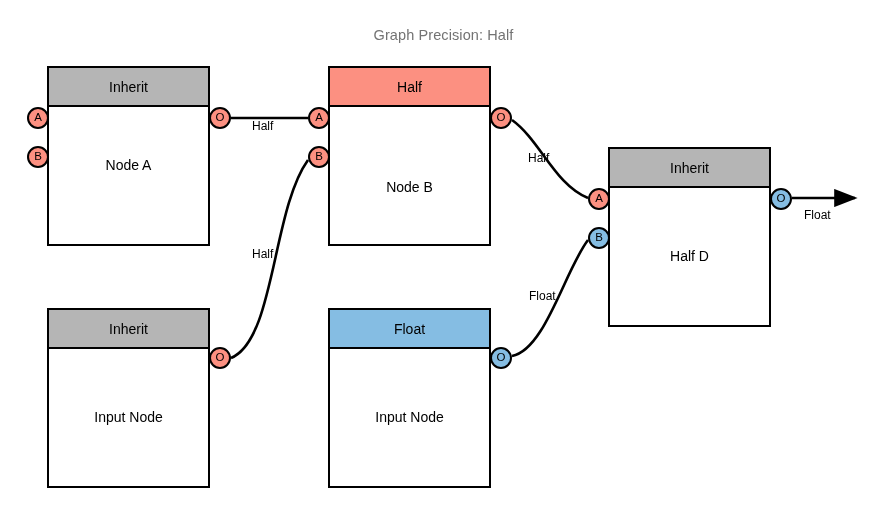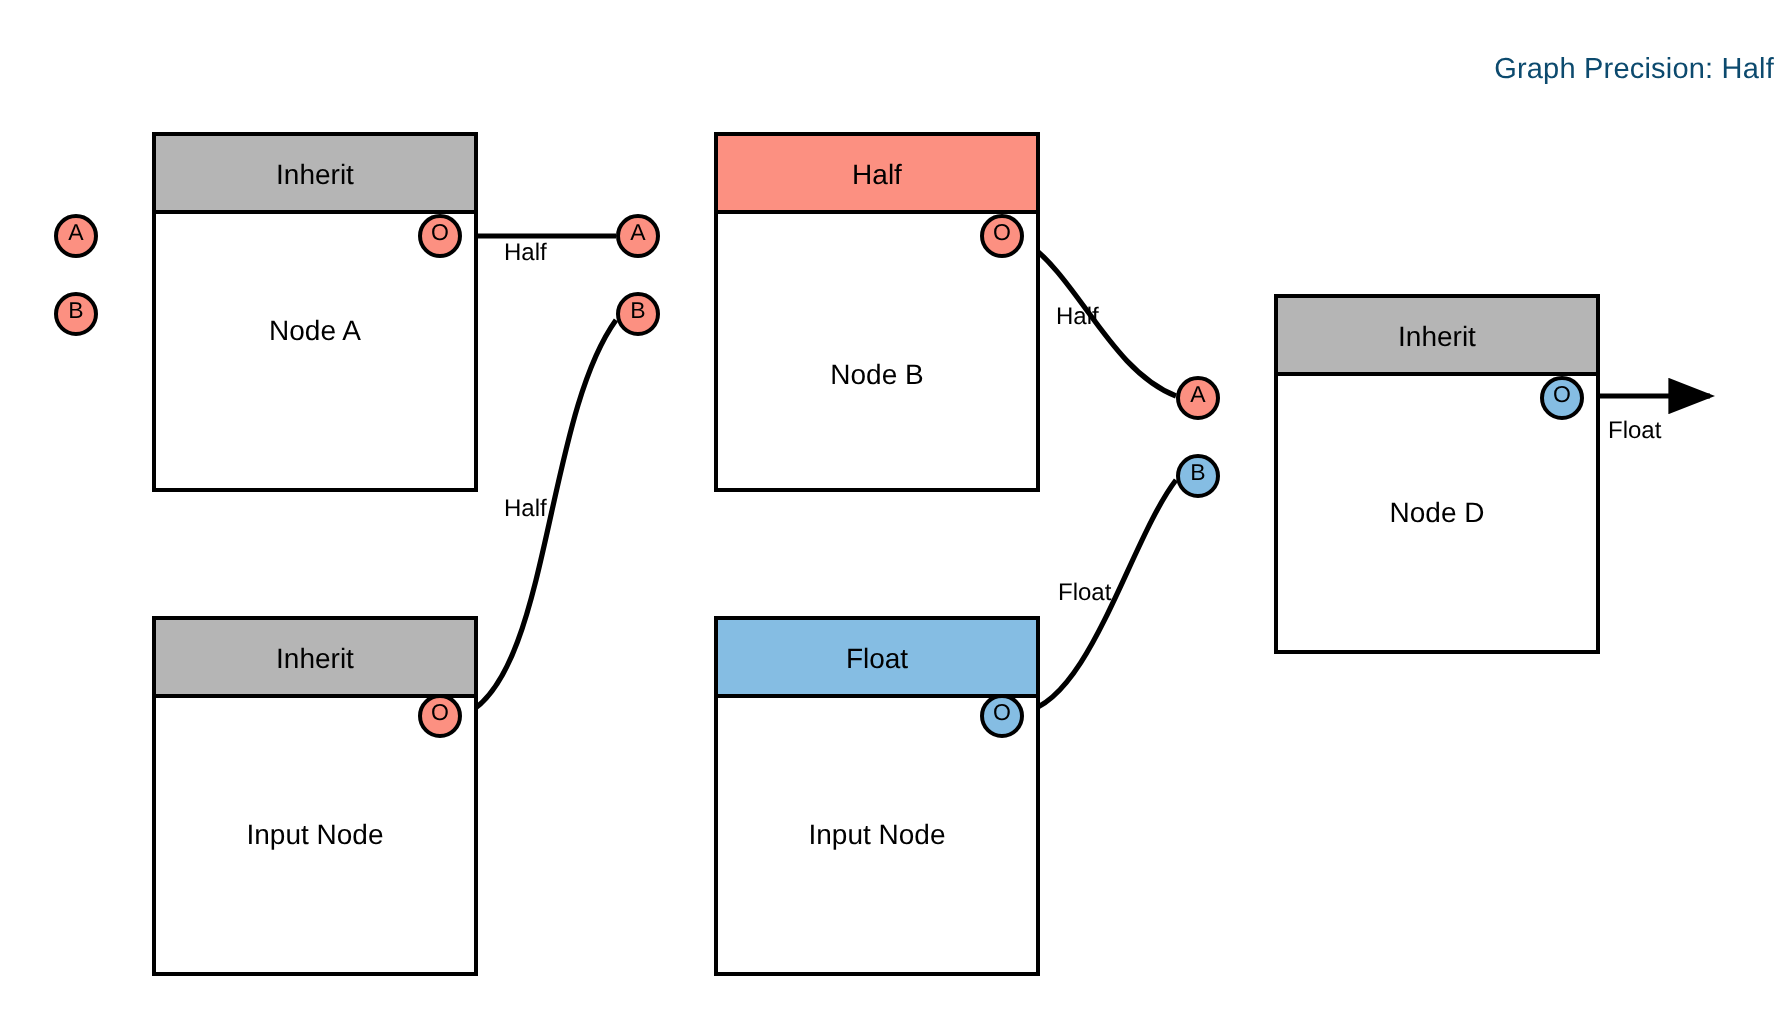--- a/index.html
+++ b/index.html
@@ -22,31 +22,30 @@
     left: 0;
     top: 0;
     width: 887px;
     height: 509px;
   }
   .diagram-title {
     position: absolute;
     left: 0;
     top: 27px;
     width: 887px;
-    text-align: right;
+    text-align: center;
     font-size: 14.5px;
-    color: #0c4a6e;
+    color: #737373;
     letter-spacing: 0.1px;
   }
   .node {
     position: absolute;
     border: 2.5px solid #000000;
     background: #ffffff;
     box-sizing: border-box;
-    margin-left: 29px;
   }
   .node-header {
     height: 39px;
     border-bottom: 2.5px solid #000000;
     display: flex;
     align-items: center;
     justify-content: center;
     font-size: 14px;
     color: #000000;
     box-sizing: border-box;
@@ -115,21 +114,21 @@
       <div class="port" style="left: 209px; top: 107px; background: rgb(252, 144, 129);">O</div>
       <div class="node" style="left: 328px; top: 66px; width: 163px; height: 180px;">
         <div class="node-header" style="background: rgb(252, 144, 129);">Half</div>
         <div class="node-body" style="height: 160px;">Node B</div>
       </div>
       <div class="port" style="left: 308px; top: 107px; background: rgb(252, 144, 129);">A</div>
       <div class="port" style="left: 308px; top: 146px; background: rgb(252, 144, 129);">B</div>
       <div class="port" style="left: 490px; top: 107px; background: rgb(252, 144, 129);">O</div>
       <div class="node" style="left: 608px; top: 147px; width: 163px; height: 180px;">
         <div class="node-header" style="background: rgb(181, 181, 181);">Inherit</div>
-        <div class="node-body" style="height: 136px;">Node D</div>
+        <div class="node-body" style="height: 136px;">Half D</div>
       </div>
       <div class="port" style="left: 588px; top: 188px; background: rgb(252, 144, 129);">A</div>
       <div class="port" style="left: 588px; top: 227px; background: rgb(133, 189, 227);">B</div>
       <div class="port" style="left: 770px; top: 188px; background: rgb(133, 189, 227);">O</div>
       <div class="node" style="left: 47px; top: 308px; width: 163px; height: 180px;">
         <div class="node-header" style="background: rgb(181, 181, 181);">Inherit</div>
         <div class="node-body" style="height: 136px;">Input Node</div>
       </div>
       <div class="port" style="left: 209px; top: 347px; background: rgb(252, 144, 129);">O</div>
       <div class="node" style="left: 328px; top: 308px; width: 163px; height: 180px;">

